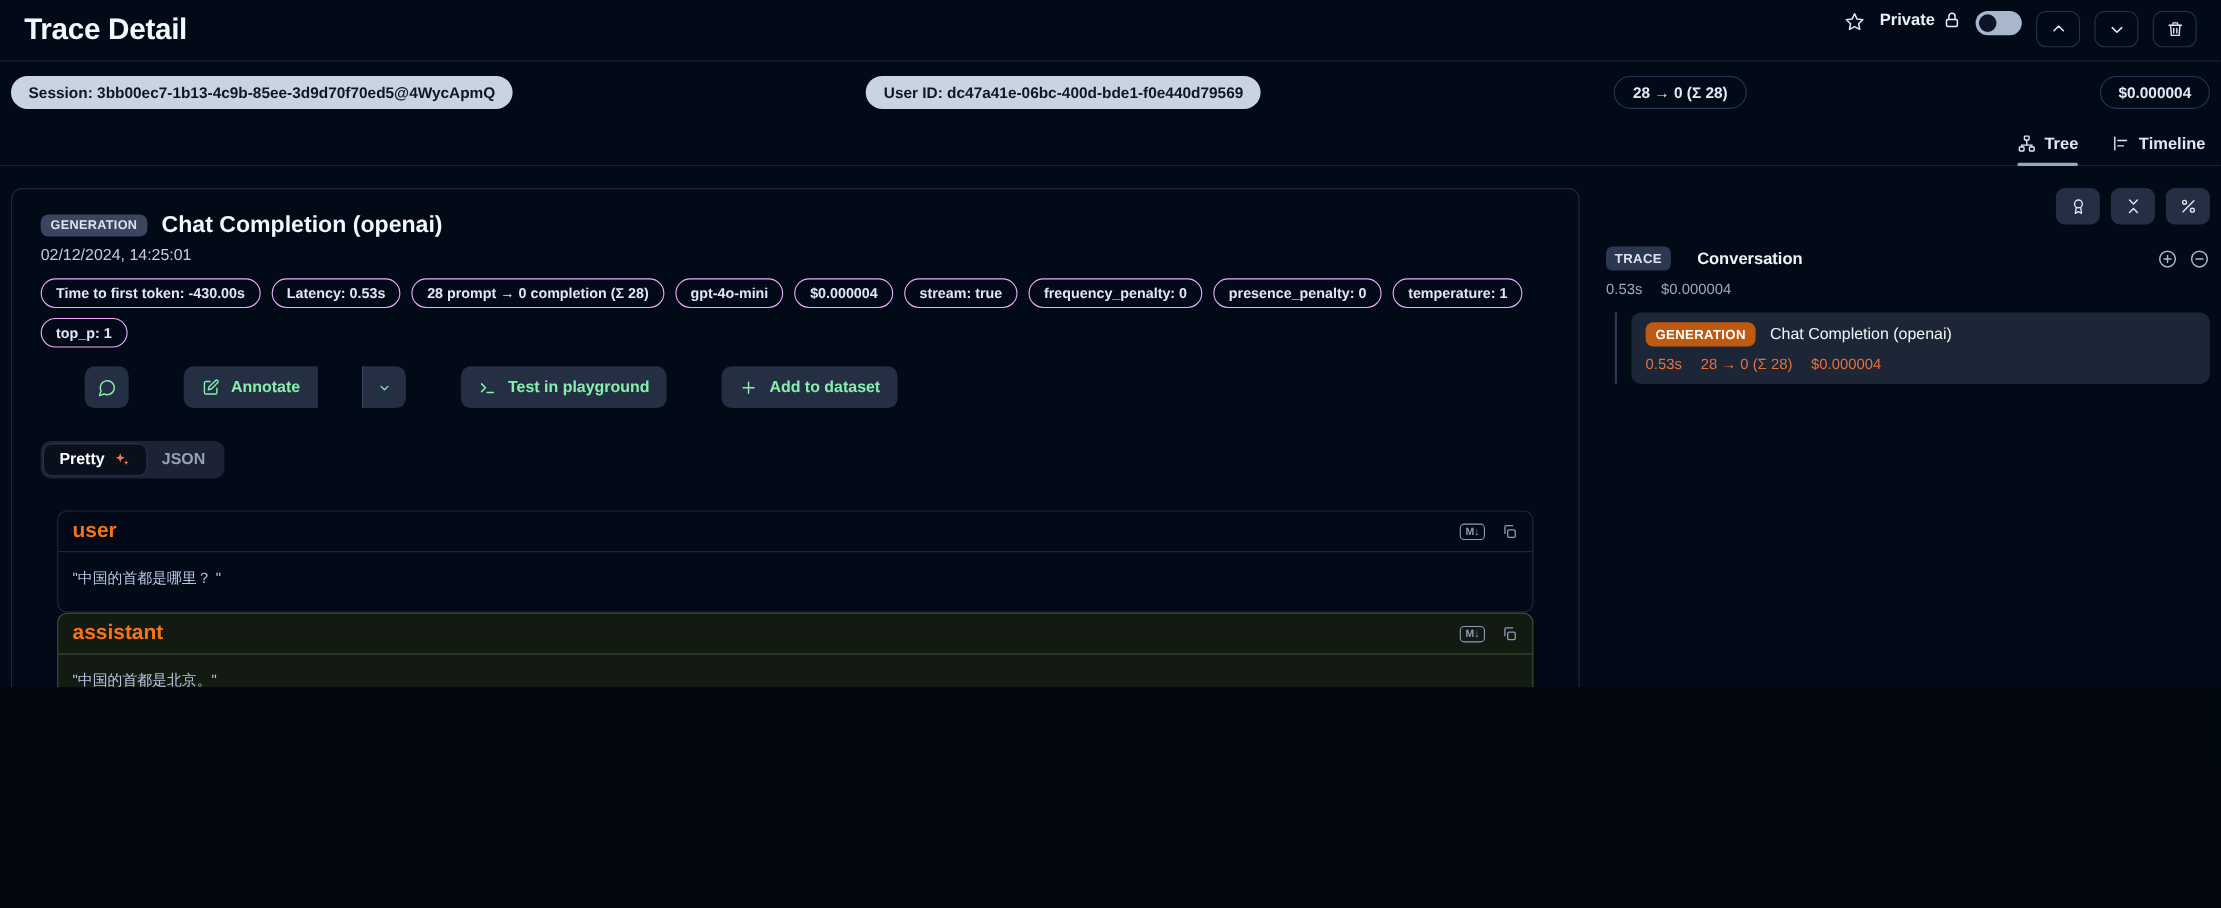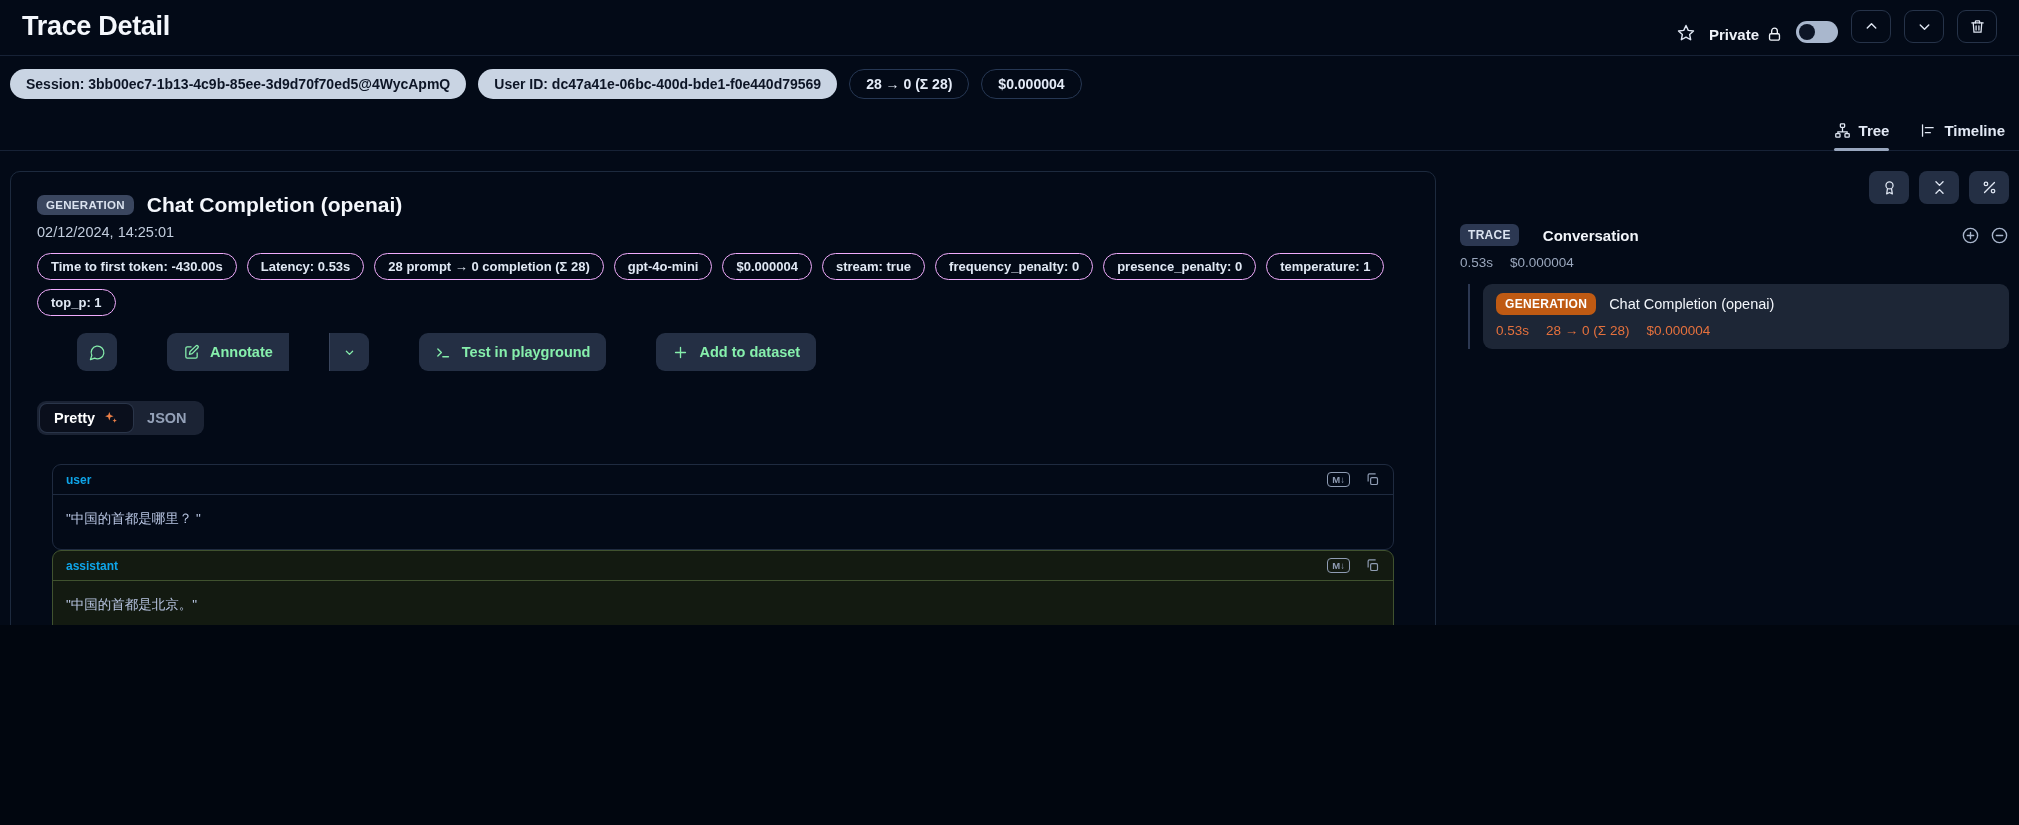--- a/index.html
+++ b/index.html
@@ -4,30 +4,30 @@
 <style>
   * { box-sizing: border-box; margin: 0; padding: 0; }
   html,body { background:#01060f; }
   body { font-family:"Liberation Sans", sans-serif; color:#e6ecf6; }
   .page { position:relative; width:2019px; height:625px; background:#030a17; overflow:hidden; }
 
   
   .topbar { display:flex; align-items:center; justify-content:space-between;
             padding:10px 22px 12px 22px; border-bottom:1px solid #172236; }
   .page-title { font-size:27px; font-weight:700; letter-spacing:-0.3px; color:#f4f7fc; }
-  .topbar-right { display:flex; align-items:flex-end; gap:13px; }
+  .topbar-right { display:flex; align-items:flex-start; gap:13px; }
   .ghost-btn { background:none; border:none; color:#dfe6f2; cursor:pointer; display:flex; align-items:center; }
   .private-wrap { display:flex; align-items:center; gap:7px; font-size:15px; font-weight:600; color:#eef2f8; }
   .toggle { position:relative; width:42px; height:22px; border-radius:12px; background:#a9b7cd; border:none; cursor:pointer; }
   .toggle .knob { position:absolute; left:3px; top:3px; width:16px; height:16px; border-radius:50%; background:#0d1526; }
   .outline-btn { width:40px; height:33px; border:1px solid #263349; border-radius:9px; background:transparent;
                  color:#dfe6f2; display:flex; align-items:center; justify-content:center; cursor:pointer; }
 
   
-  .chips-row { display:flex; align-items:center; gap:12px; padding:13px 10px 10px 10px; }
+  .chips-row { display:flex; align-items:center; gap:12px; padding:13px 10px 10px 10px;justify-content:space-between; }
   .chip { display:inline-flex; align-items:center; height:30px; padding:0 16px; border-radius:16px;
           font-size:14px; font-weight:600; white-space:nowrap; }
   .chip-solid { background:#c9d4e3; color:#0d1526; cursor:pointer; }
   .chip-outline { border:1px solid #263753; color:#e4ebf7; font-weight:700; }
 
   
   .tags-box { margin:3px 10px 0 10px; border:1px solid #1d2839; border-radius:10px; height:38px;
               display:flex; align-items:center; gap:15px; padding:0 15px; }
   .tags-label { font-weight:700; font-size:15px; color:#f0f4fa; }
   .tag-chip { background:#252e3d; color:#d6deea; font-size:12.5px; font-weight:600; padding:4px 9px; border-radius:7px; cursor:pointer; }
@@ -73,21 +73,21 @@
   .seg { padding:6px 14px; border-radius:7px; font-size:14.5px; font-weight:600; color:#94a1b8;
          display:flex; align-items:center; gap:8px; cursor:pointer; }
   .seg.active { background:#0a0f1c; color:#ffffff; box-shadow:0 0 0 1px #2a3549; }
   .sparkle { color:#ec7f47; display:flex; }
 
   
   .messages { margin-top:29px; padding:0 15px; }
   .msg-box { border:1px solid #1f2b40; border-radius:9px; overflow:hidden; }
   .msg-head { display:flex; align-items:center; justify-content:space-between; padding:7px 13px;
               border-bottom:1px solid #1f2b40; }
-  .msg-role { font-size:12px; font-weight:700; color:#0ea5e9; }
+  .msg-role { font-size:19px; font-weight:700; color:#f97316; }
   .head-icons { display:flex; align-items:center; gap:15px; color:#8f9cb3; }
   .md-badge { border:1.5px solid #8f9cb3; border-radius:4px; font-size:9.5px; font-weight:700; padding:1px 4px; cursor:pointer; }
   .copy-btn { background:none; border:none; color:#8f9cb3; display:flex; cursor:pointer; }
   .msg-content { padding:15px 13px 21px 13px; font-size:13.5px; color:#b9c6e3; }
   .hide-history { text-align:center; font-weight:700; font-size:15px; color:#fbfcfe; margin:15px 0 14px 0; cursor:pointer; }
   .msg-box.assistant { background:#131a11; border-color:#40522f; margin-bottom:23px; }
   .msg-box.assistant .msg-head { border-bottom-color:#40522f; }
 
   
   .tree-toolbar { display:flex; justify-content:flex-end; gap:10px; margin-bottom:20px; }

